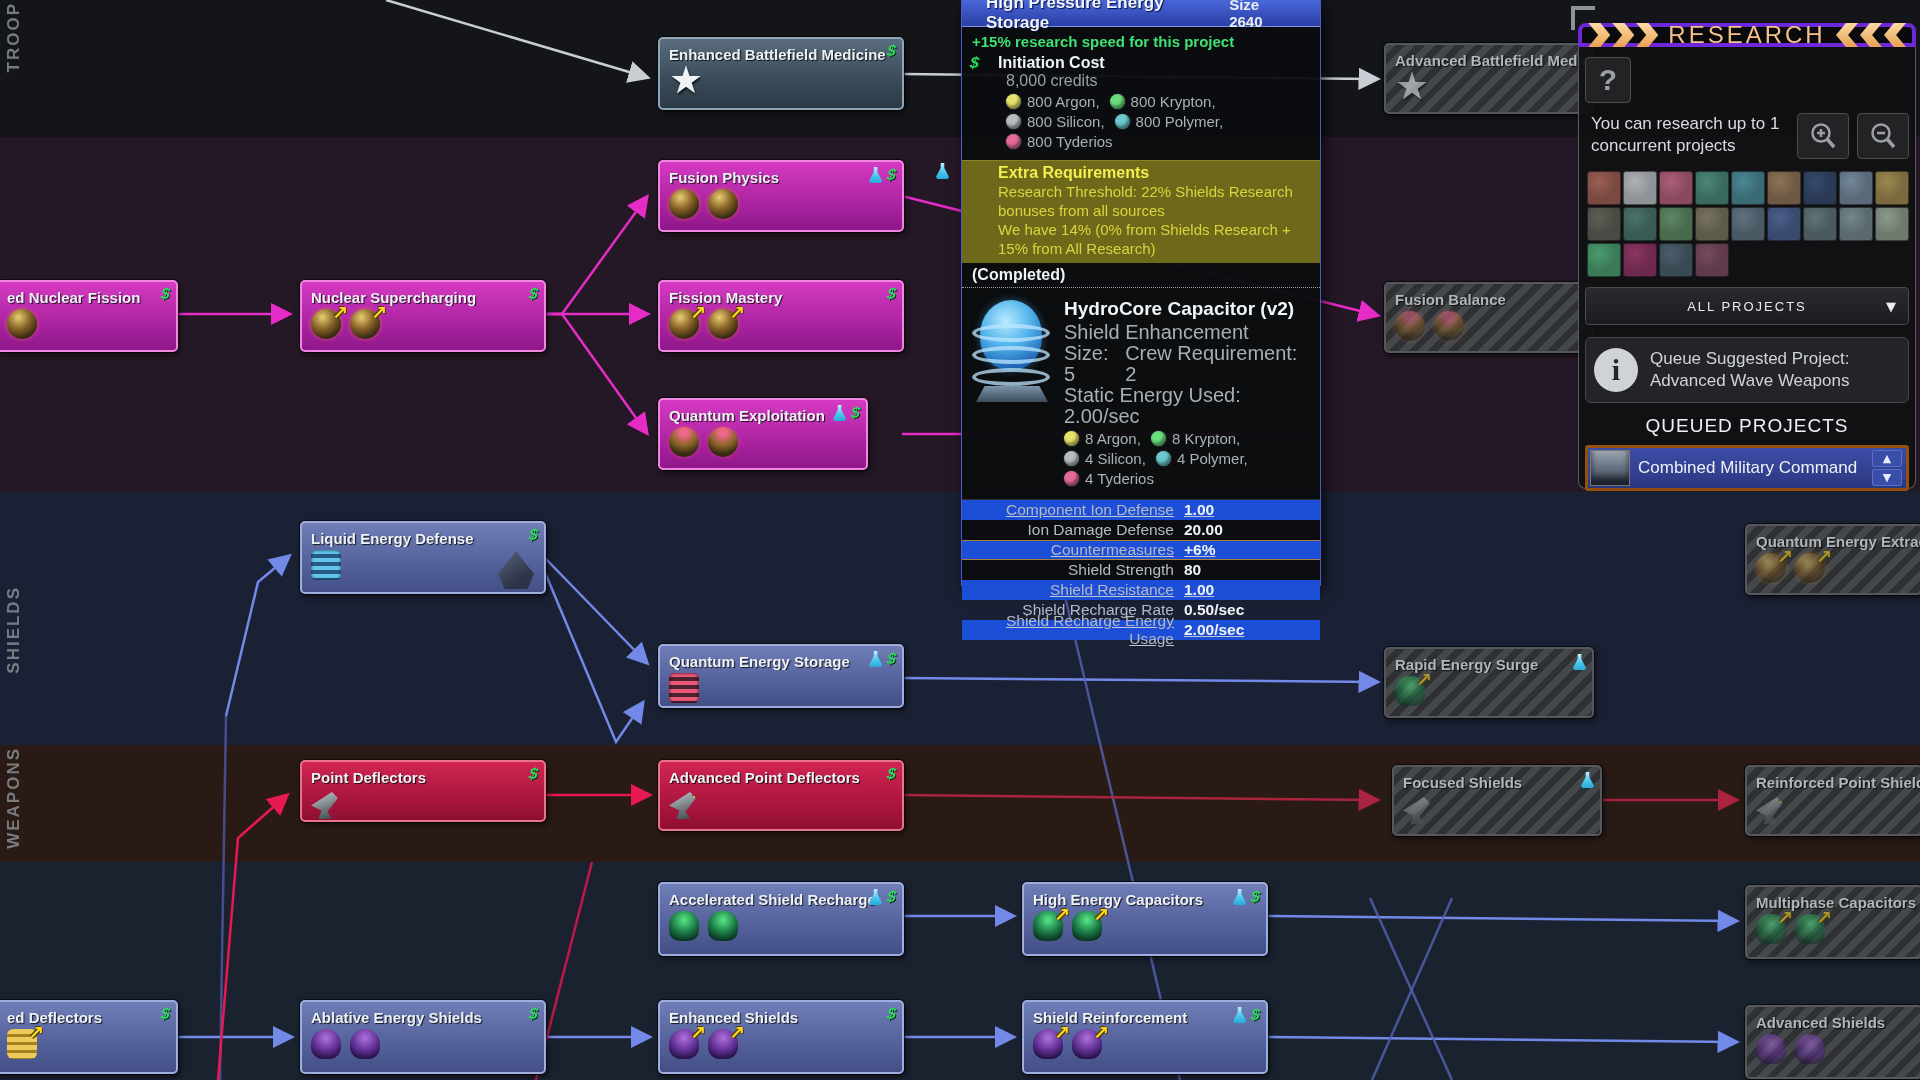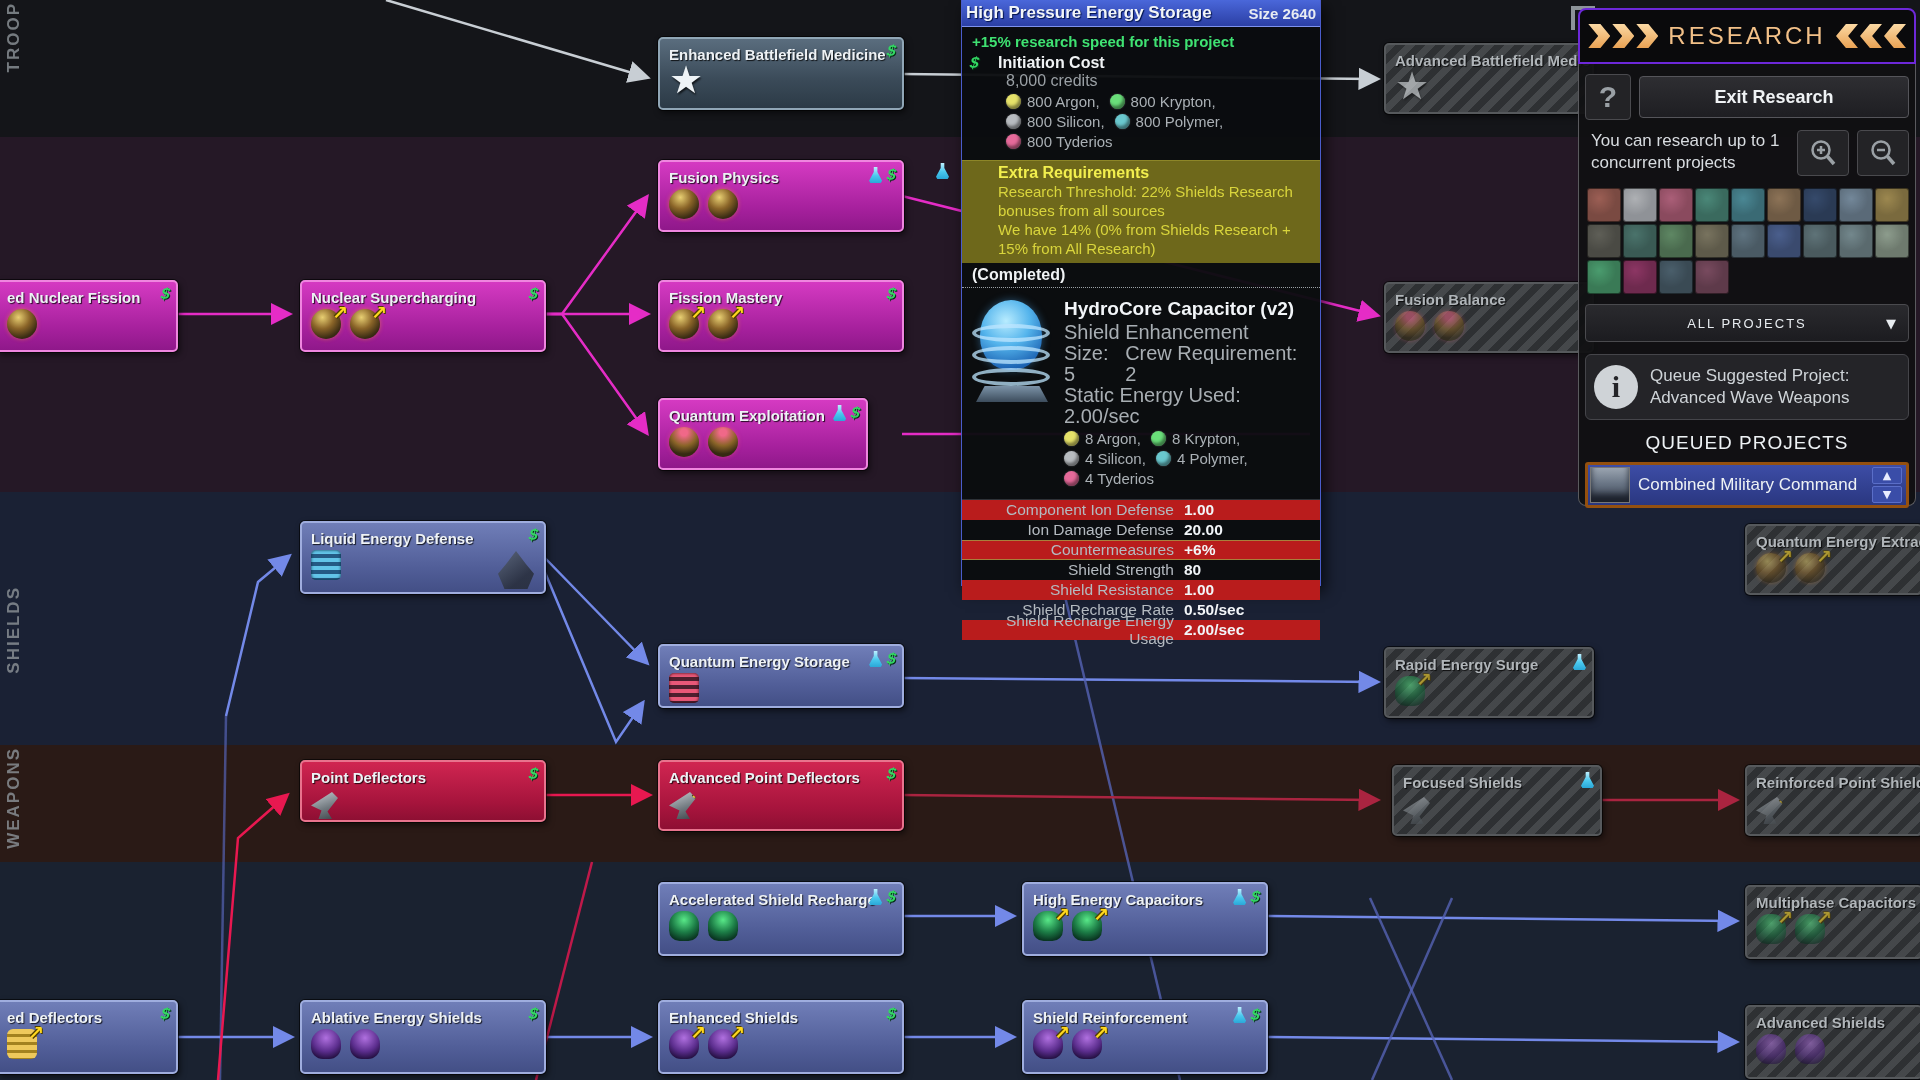--- a/index.html
+++ b/index.html
@@ -50,21 +50,21 @@
   .t-ship     { background:linear-gradient(140deg,#5a646e,#23282e 70%);
     clip-path:polygon(50% 0,78% 35%,100% 60%,82% 100%,18% 100%,0 60%,22% 35%); }
   .node-locked .ticon { opacity:.55; }
   .dim { opacity:.75; }
 
   
   #tooltip { position:absolute; left:961px; top:0; width:360px; height:586px; z-index:5;
     background:rgba(10,12,15,.96); border:1px solid #4a5ccb; border-top:none;
     box-shadow:4px 6px 14px rgba(0,0,0,.7); color:#c3c8cc; font-size:15px; }
   .tt-header { display:flex; justify-content:space-between; align-items:center; height:27px;
-    padding:0 4px; background:linear-gradient(180deg,#4a67da,#2b3fa4); border-bottom:1px solid #7d92ee; }
+    padding:0 24px; background:linear-gradient(180deg,#4a67da,#2b3fa4); border-bottom:1px solid #7d92ee; }
   .tt-title { color:#f2f5f8; font-weight:bold; font-size:17px; text-shadow:1px 1px 1px #00124a; }
   .tt-size { color:#e8ecf2; font-weight:bold; font-size:15px; }
   .tt-speed { padding:6px 10px 2px; color:#3fe272; font-weight:bold; font-size:15px; }
   .tt-section { position:relative; padding:2px 10px 4px 36px; }
   .tt-sec-icon { position:absolute; left:8px; top:4px; }
   .tt-heading { color:#f0f3f5; font-weight:bold; font-size:16px; }
   .tt-sub { color:#9aa0a5; font-size:16px; padding-left:8px; }
   .res-wrap { padding:2px 0 0 8px; width:300px; }
   .res-item { display:inline-flex; align-items:center; margin:1px 10px 1px 0; color:#aab0b5; font-size:15px; white-space:nowrap; }
   .res-dot { width:15px; height:15px; border-radius:50%; margin-right:6px; box-shadow:inset -2px -3px 3px rgba(0,0,0,.45), 0 0 2px rgba(255,255,255,.25); }
@@ -79,31 +79,31 @@
     background:radial-gradient(circle at 42% 30%, #b8ecff, #54b4ec 40%, #1d64b4 78%, #123e78); box-shadow:0 0 8px rgba(80,180,255,.4); }
   .comp-ring { position:absolute; left:2px; width:78px; height:18px; border:4px solid rgba(190,230,255,.75); border-radius:50%; }
   .comp-base { position:absolute; left:6px; bottom:0; width:72px; height:16px; background:linear-gradient(180deg,#7c93a8,#3c4c5c);
     clip-path:polygon(12% 0,88% 0,100% 100%,0 100%); }
   .comp-text { font-size:15px; }
   .comp-name { color:#f2f5f8; font-weight:bold; font-size:19px; padding-bottom:2px; }
   .comp-row { color:#a8aeb3; font-size:20px; line-height:21px; }
   .comp-flex { display:flex; justify-content:space-between; width:250px; }
   .tt-stats { margin-top:6px; border-top:1px solid #2e3238; }
   .stat-row { display:flex; align-items:center; height:20px; font-size:15.5px; }
-  .stat-row.shaded { background:#b91c1c; }
+  .stat-row.shaded { background:#1d4ed8;text-decoration:underline; }
   .stat-row.divider { border-top:1px solid #a8803c; border-bottom:1px solid #a8803c; }
   .stat-label { width:212px; text-align:right; color:#b4bac0; }
   .stat-value { padding-left:10px; color:#f2f5f8; font-weight:bold; }
 
   
   #panel { position:absolute; left:1578px; top:8px; width:338px; height:482px; z-index:6; }
   .corner-bracket { position:absolute; left:-7px; top:-2px; width:24px; height:24px;
     border-left:4px solid #8d9399; border-top:4px solid #8d9399; }
-  .panel-header { position:relative; height:56px; background:#0a0a0c; border:2px solid #6d28d9;
-    border-radius:8px 8px 0 0; display:flex; align-items:center; justify-content:center; gap:10px; }
+  .panel-header { position:relative; height:24px; background:#0a0a0c; border:4px solid #6d28d9;
+    border-radius:8px 8px 0 0; display:flex; align-items:center; justify-content:center; gap:10px;margin-top:15px; }
   .panel-title { color:#f2c088; font-size:24px; letter-spacing:3px; font-weight:normal; }
   .chevs { display:flex; gap:2px; }
   .chev { width:22px; height:24px; background:linear-gradient(180deg,#fbd9a4,#e9a254);
     clip-path:polygon(0 0,55% 0,100% 50%,55% 100%,0 100%,45% 50%); }
   .chevs.rev .chev { transform:scaleX(-1); }
   .panel-body { position:relative; height:442px; background:rgba(16,16,18,.94);
     border:1px solid #5a5a5e; border-top:none; border-radius:0 0 8px 8px; padding:10px 6px; }
   .row-top { display:flex; gap:8px; }
   .btn-help { width:46px; height:46px; background:#232326; border:1px solid #4a4a4e; border-radius:4px;
     color:#9aa0a5; font-size:30px; font-weight:bold; display:flex; align-items:center; justify-content:center; }
@@ -574,21 +574,20 @@
       <span class="panel-title">RESEARCH</span>
       <div class="chevs rev">
           <div class="chev"></div>
           <div class="chev"></div>
           <div class="chev"></div>
         </div>
     </div>
     <div class="panel-body">
       <div class="row-top">
         <div class="btn-help">?</div>
-        <div class="btn-exit">Exit Research</div>
       </div>
       <div class="row-concurrent">
         <div class="concurrent-text">You can research up to 1 concurrent projects</div>
         <div class="zoom-btns">
           <div class="btn-zoom">
             <svg width="30" height="30" viewBox="0 0 30 30">
               <circle cx="13" cy="12" r="8.5" fill="none" stroke="#9aa0a5" stroke-width="2.5"></circle>
               <line x1="19.5" y1="18.5" x2="26" y2="26" stroke="#9aa0a5" stroke-width="3.5"></line>
               <line x1="9" y1="12" x2="17" y2="12" stroke="#9aa0a5" stroke-width="2.5"></line>
               <line x1="13" y1="8" x2="13" y2="16" stroke="#9aa0a5" stroke-width="2.5"></line>

